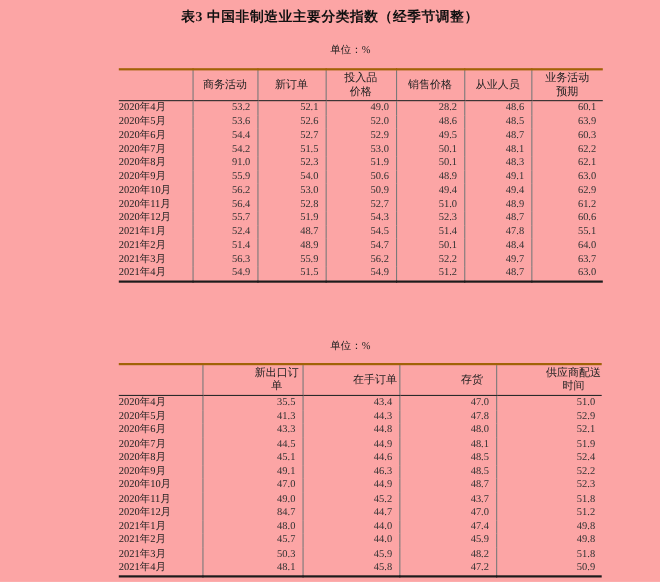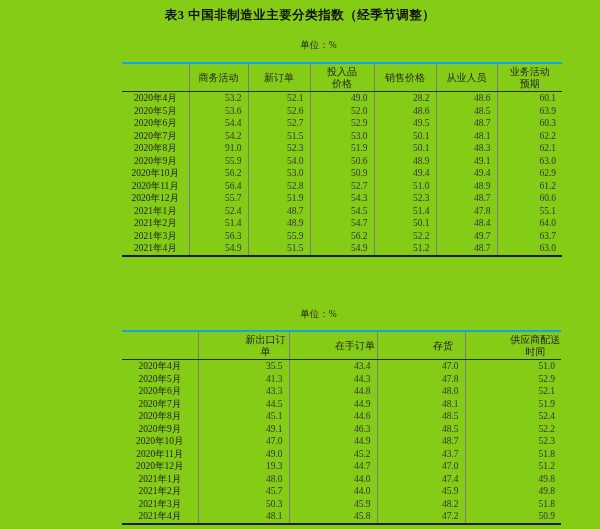--- a/index.html
+++ b/index.html
@@ -1,59 +1,59 @@
 <!DOCTYPE html>
 <html><head>
 <meta charset="utf-8">
 <style>
   html,body{margin:0;padding:0;}
   body{
     width:600px;height:529px;background:#ffffff;
     font-family:"Liberation Serif","DejaVu Serif",serif;
     color:#1a1a1a;
   }
-  .sheet{position:relative;width:600px;height:529px;background:#84cc16;overflow:hidden;}
+  .sheet{position:relative;width:600px;height:529px;background:#fca5a5;overflow:hidden;}
 
   .tbl-title{
     position:absolute;left:0;width:600px;text-align:center;
     font-size:12.5px;font-weight:bold;letter-spacing:0.5px;color:#111;
   }
   #title3{top:7px;}
   #title4{top:268px;}
 
   .unit-label{
     position:absolute;left:104px;width:429px;text-align:center;
     font-size:9.5px;color:#222;
   }
   #unit3{top:39px;}
   #unit4{top:308px;}
 
   table{
-    position:absolute;left:122px;border-collapse:collapse;table-layout:fixed;
-    border-top:2px solid #0ea5e9;border-bottom:2px solid #1c1c1c;
+    position:absolute;left:108px;border-collapse:collapse;table-layout:fixed;
+    border-top:2px solid #a16207;border-bottom:2px solid #1c1c1c;
   }
   #table3{top:62px;width:440px;}
   #table4{top:330px;width:439px;}
 
   th{
     font-size:10px;font-weight:normal;color:#222;
     text-align:center;vertical-align:middle;
     white-space:pre-line;line-height:11.5px;
     border-bottom:1.5px solid #2a2a2a;
     padding:2px 0;
   }
   #table3 th{height:22px;}
   #table4 th{height:18px;padding-left:44px;}
 
   td{
     font-size:9.5px;line-height:12.5px;height:12.5px;
     padding:0;color:#333;vertical-align:middle;
     overflow:hidden;white-space:nowrap;
   }
-  td.month{text-align:center;color:#222;}
+  td.month{text-align:left;color:#222;}
   td.num{text-align:right;padding-right:6px;
     font-family:"Liberation Serif","DejaVu Serif",serif;}
 
   th + th, td + td{border-left:1px solid #7a7a7a;}
 </style>
 </head>
 <body>
 
 <div class="sheet">
 
@@ -277,21 +277,21 @@
         </tr>
         <tr>
           <td class="month">2020年11月</td>
           <td class="num">49.0</td>
           <td class="num">45.2</td>
           <td class="num">43.7</td>
           <td class="num">51.8</td>
         </tr>
         <tr>
           <td class="month">2020年12月</td>
-          <td class="num">19.3</td>
+          <td class="num">84.7</td>
           <td class="num">44.7</td>
           <td class="num">47.0</td>
           <td class="num">51.2</td>
         </tr>
         <tr>
           <td class="month">2021年1月</td>
           <td class="num">48.0</td>
           <td class="num">44.0</td>
           <td class="num">47.4</td>
           <td class="num">49.8</td>

